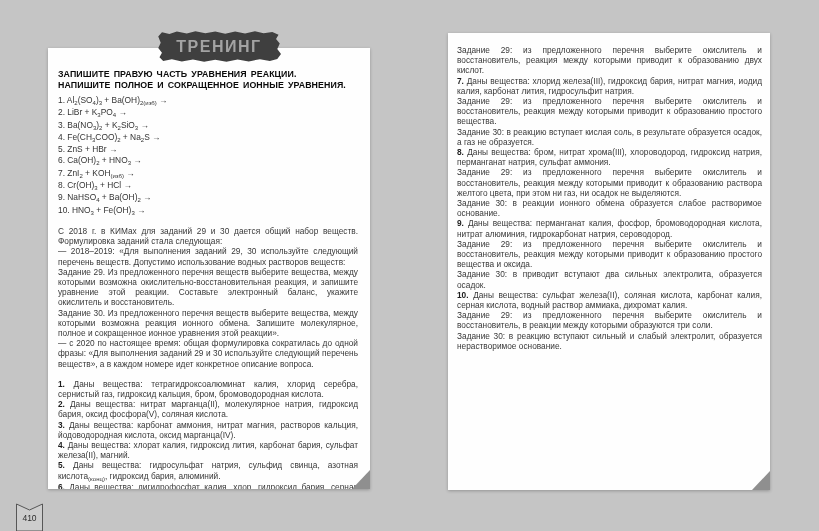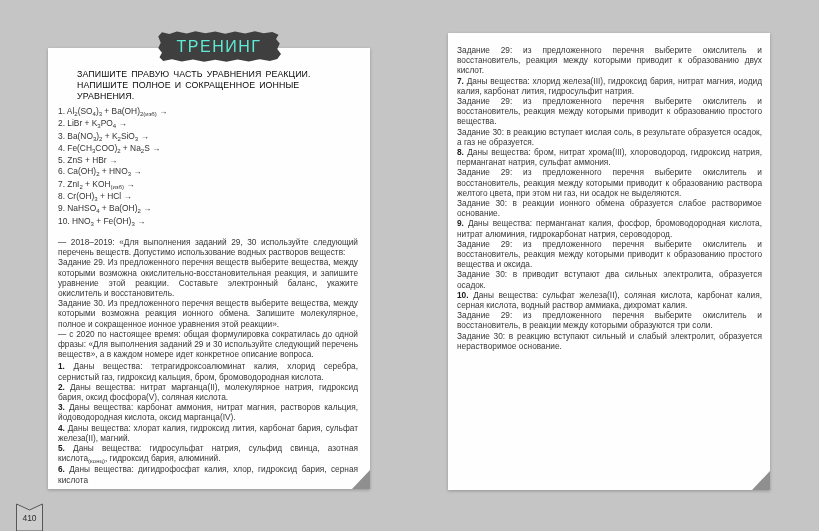--- a/index.html
+++ b/index.html
@@ -19,28 +19,28 @@
     position:absolute;right:0;bottom:0;width:18px;height:19px;
     background:#8f8f8f;
     clip-path:polygon(100% 0,100% 100%,0 100%);
   }
   .badge{
     position:absolute;left:157px;top:31px;width:124px;height:31px;
     background:#3f3f3f;
     display:flex;align-items:center;justify-content:center;
     clip-path:polygon(1% 18%,4% 4%,10% 10%,16% 2%,24% 8%,31% 1%,39% 7%,47% 2%,55% 9%,63% 2%,71% 8%,79% 1%,86% 7%,93% 3%,98% 12%,96% 26%,99% 40%,97% 58%,100% 74%,97% 90%,91% 97%,83% 91%,74% 98%,65% 92%,56% 99%,47% 93%,38% 99%,29% 92%,20% 98%,12% 91%,5% 97%,2% 85%,4% 70%,1% 55%,3% 38%);
   }
-  .badge span{color:#5eead4;font-weight:normal;font-size:16px;letter-spacing:1.5px;}
+  .badge span{color:#a3a3a3;font-weight:bold;font-size:16px;letter-spacing:1.5px;}
   .content-left{padding:21px 12px 0 10px;overflow:hidden;height:420px;}
   .content-right{padding:12px 8px 0 9px;overflow:hidden;height:445px;}
-  .heading{font-size:8.8px;font-weight:normal;line-height:11px;color:#0a0a0a;word-spacing:1.5px;letter-spacing:.1px;margin-left:19px;}
+  .heading{font-size:8.8px;font-weight:bold;line-height:11px;color:#0a0a0a;word-spacing:1.5px;letter-spacing:.1px;}
   .eq-list{margin-top:4px;}
   .eq{margin:0;font-size:8.4px;line-height:11.3px;color:#333;}
   .intro{margin-top:9px;}
-  .tasks{margin-top:2px;}
+  .tasks{margin-top:10px;}
   .para{margin:0;font-size:8.3px;line-height:10.2px;text-align:justify;color:#383838;}
   .num{font-weight:bold;color:#1d1d1d;}
   .sub{font-size:6px;position:relative;top:2px;}
   .bookmark{position:absolute;left:16px;top:500px;}
 </style>
 </head>
 <body>
 
 <div class="page page-left">
   <div class="content-left">
@@ -54,20 +54,21 @@
         <p class="eq"><span>3. Ba(NO</span><span class="sub">3</span><span>)</span><span class="sub">2</span><span> + K</span><span class="sub">2</span><span>SiO</span><span class="sub">3</span><span> →</span></p>
         <p class="eq"><span>4. Fe(CH</span><span class="sub">3</span><span>COO)</span><span class="sub">2</span><span> + Na</span><span class="sub">2</span><span>S →</span></p>
         <p class="eq"><span>5. ZnS + HBr →</span></p>
         <p class="eq"><span>6. Ca(OH)</span><span class="sub">2</span><span> + HNO</span><span class="sub">3</span><span> →</span></p>
         <p class="eq"><span>7. ZnI</span><span class="sub">2</span><span> + KOH</span><span class="sub">(изб)</span><span> →</span></p>
         <p class="eq"><span>8. Cr(OH)</span><span class="sub">3</span><span> + HCl →</span></p>
         <p class="eq"><span>9. NaHSO</span><span class="sub">4</span><span> + Ba(OH)</span><span class="sub">2</span><span> →</span></p>
         <p class="eq"><span>10. HNO</span><span class="sub">3</span><span> + Fe(OH)</span><span class="sub">3</span><span> →</span></p>
       </div>
     <div class="intro" id="intro">
+        <p class="para"><span>С 2018 г. в КИМах для заданий 29 и 30 дается общий набор веществ. Формулировка заданий стала следующая:</span></p>
         <p class="para"><span>— 2018–2019: «Для выполнения заданий 29, 30 используйте следующий перечень веществ. Допустимо использование водных растворов веществ:</span></p>
         <p class="para"><span>Задание 29. Из предложенного перечня веществ выберите вещества, между которыми возможна окислительно-восстановительная реакция, и запишите уравнение этой реакции. Составьте электронный баланс, укажите окислитель и восстановитель.</span></p>
         <p class="para"><span>Задание 30. Из предложенного перечня веществ выберите вещества, между которыми возможна реакция ионного обмена. Запишите молекулярное, полное и сокращенное ионное уравнения этой реакции».</span></p>
         <p class="para"><span>— с 2020 по настоящее время: общая формулировка сократилась до одной фразы: «Для выполнения заданий 29 и 30 используйте следующий перечень веществ», а в каждом номере идет конкретное описание вопроса.</span></p>
       </div>
     <div class="tasks" id="tasks-left">
         <p class="para"><span class="num">1.&nbsp;</span><span>Даны вещества: тетрагидроксоалюминат калия, хлорид серебра, сернистый газ, гидроксид кальция, бром, бромоводородная кислота.</span></p>
         <p class="para"><span class="num">2.&nbsp;</span><span>Даны вещества: нитрат марганца(II), молекулярное натрия, гидроксид бария, оксид фосфора(V), соляная кислота.</span></p>
         <p class="para"><span class="num">3.&nbsp;</span><span>Даны вещества: карбонат аммония, нитрат магния, растворов кальция, йодоводородная кислота, оксид марганца(IV).</span></p>
         <p class="para"><span class="num">4.&nbsp;</span><span>Даны вещества: хлорат калия, гидроксид лития, карбонат бария, сульфат железа(II), магний.</span></p>

